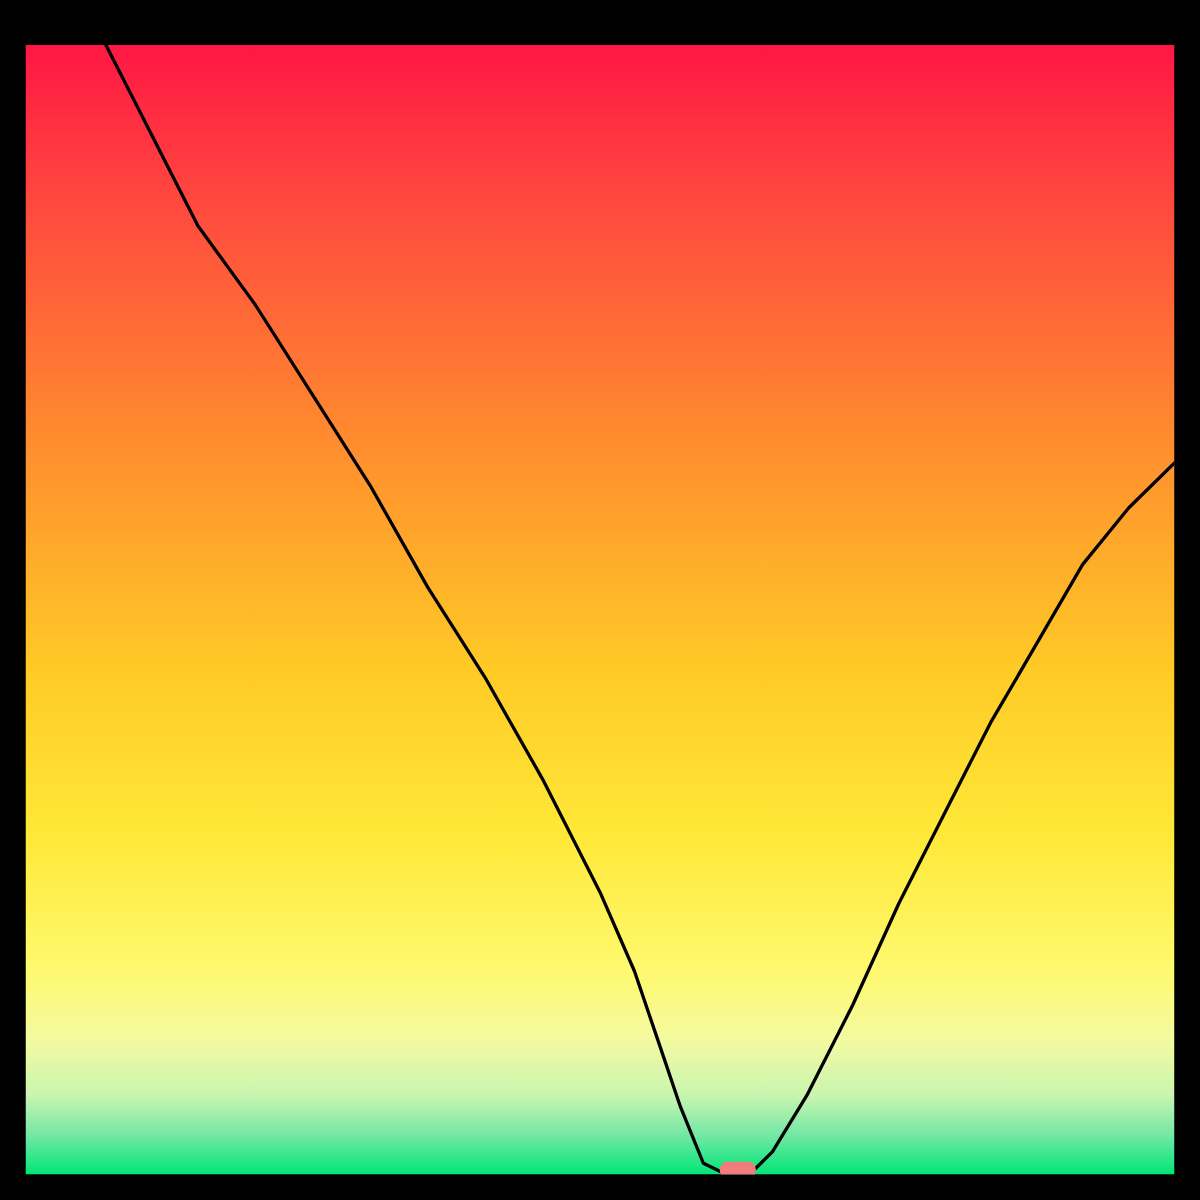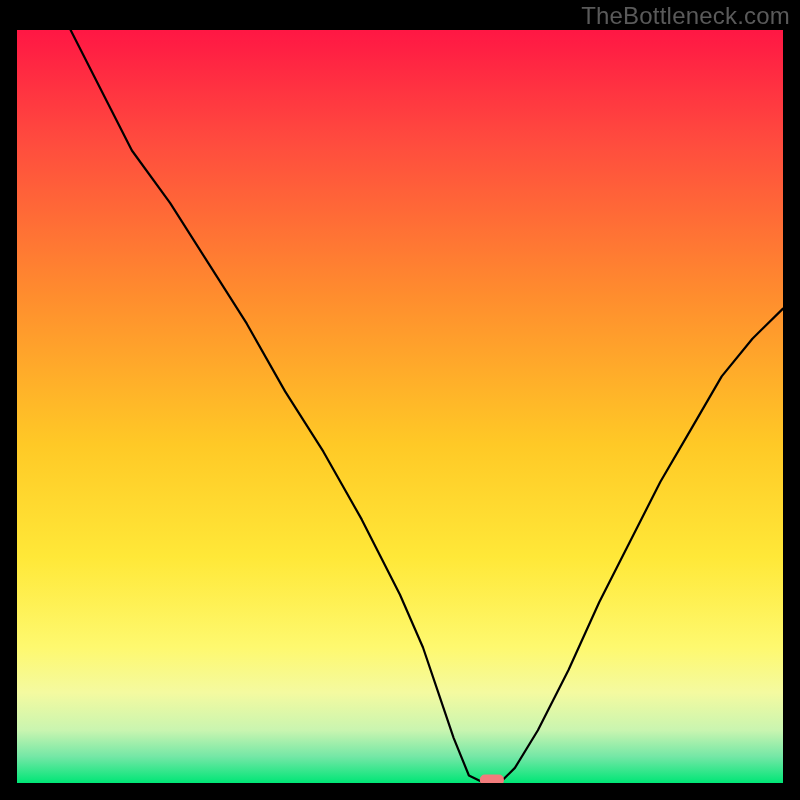--- a/index.html
+++ b/index.html
@@ -47,21 +47,20 @@
   .marker {
     fill: #F27C7C;
     stroke: none;
   }
 </style>
 </head>
 <body>
 
 <div class="frame">
 
-  <div class="watermark">TheBottleneck.com</div>
 
   <svg class="plot" viewBox="0 0 766 753" preserveAspectRatio="none">
     <defs>
       <linearGradient id="bg-grad" x1="0" y1="0" x2="0" y2="1">
 
       <stop offset="0%" stop-color="#FF1744"></stop>
           <stop offset="15%" stop-color="#FF4C3E"></stop>
           <stop offset="35%" stop-color="#FF8C2E"></stop>
           <stop offset="55.00000000000001%" stop-color="#FFC926"></stop>
           <stop offset="70%" stop-color="#FFE838"></stop>

